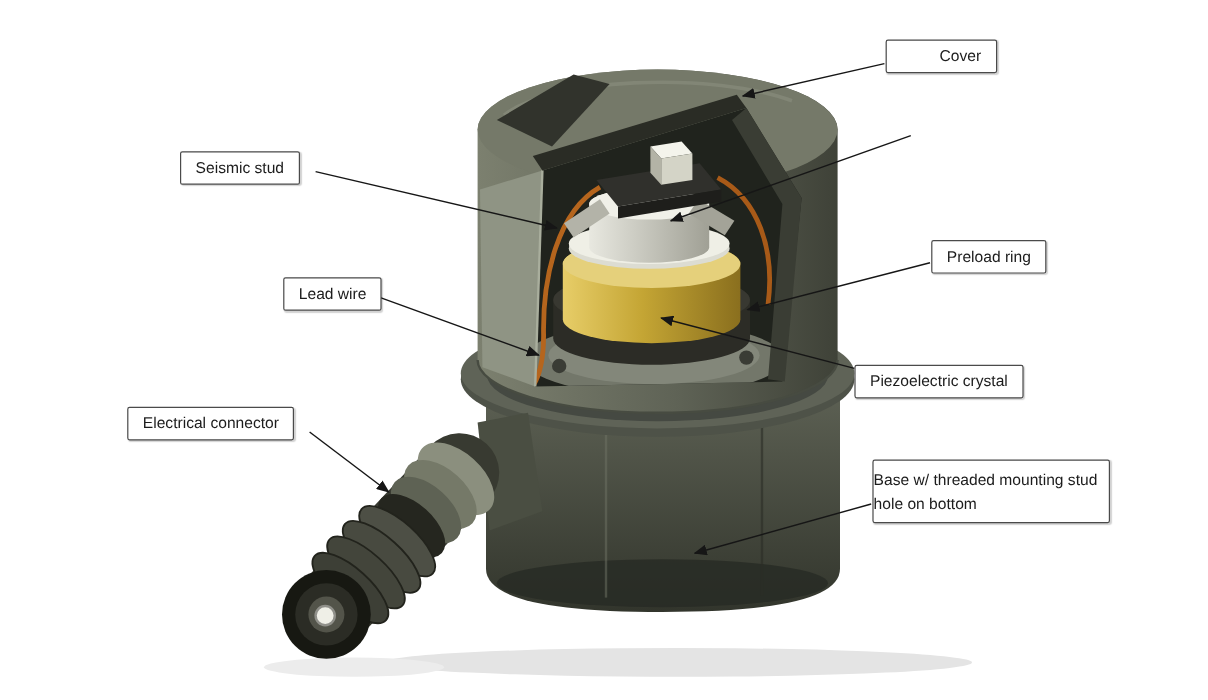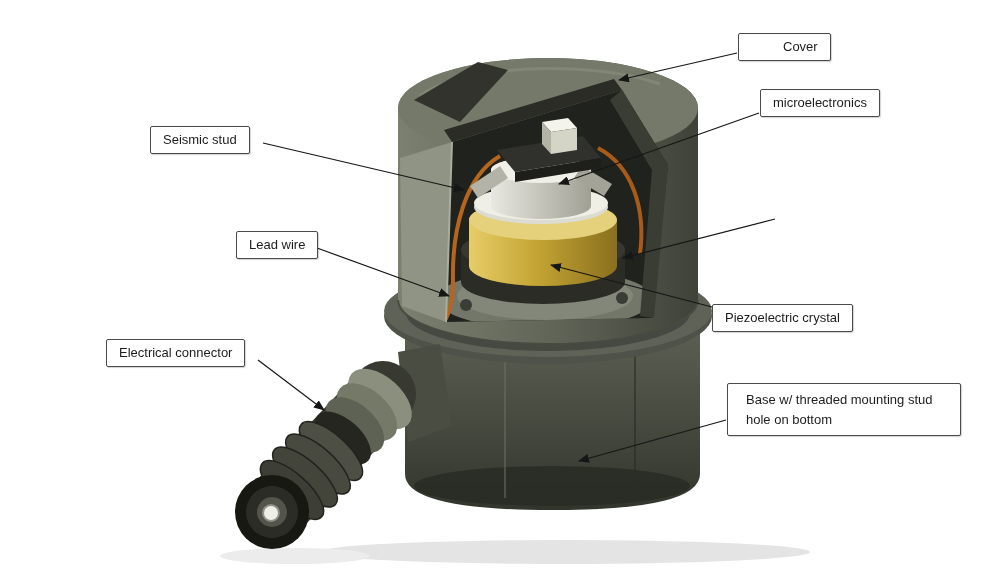--- a/index.html
+++ b/index.html
@@ -9,21 +9,21 @@
   }
   .stage > svg{position:absolute;left:0;top:0;}
   .label{
     position:absolute;background:#ffffff;
     border:1px solid var(--label-border,#4a4a4a);
     border-radius:2px;padding:5px 12px;
     font-size:13px;color:#1c1c1c;line-height:1.2;
     white-space:nowrap;text-align:center;
     box-shadow:1px 1px 1px rgba(0,0,0,.18);
   }
-  .label.multiline{white-space:normal;text-align:left;width:196px;line-height:1.5;padding:6px 18px;}
+  .label.multiline{white-space:normal;text-align:left;width:196px;line-height:1.5;padding:6px 0;}
   #lbl-cover{left:738px;top:33px;padding-left:44px;}
   #lbl-micro{left:760px;top:89px;}
   #lbl-seismic{left:150px;top:126px;}
   #lbl-preload{left:776px;top:200px;}
   #lbl-lead{left:236px;top:231px;}
   #lbl-piezo{left:712px;top:304px;text-align:right;}
   #lbl-elec{left:106px;top:339px;}
   #lbl-base{left:727px;top:383px;}
 </style>
 </head>
@@ -154,20 +154,20 @@
       <line x1="263" y1="143" x2="464" y2="190" marker-end="url(#arrowhead)"></line>
       <line x1="775" y1="219" x2="623" y2="258" marker-end="url(#arrowhead)"></line>
       <line x1="317" y1="248" x2="449" y2="296" marker-end="url(#arrowhead)"></line>
       <line x1="712" y1="307" x2="551" y2="265" marker-end="url(#arrowhead)"></line>
       <line x1="258" y1="360" x2="324" y2="410" marker-end="url(#arrowhead)"></line>
       <line x1="726" y1="420" x2="579" y2="461" marker-end="url(#arrowhead)"></line>
     </g>
   </svg>
 
   <div id="lbl-cover" class="label">Cover</div>
-  <div id="lbl-micro" class="label">microelectronics</div>
   <div id="lbl-seismic" class="label">Seismic stud</div>
+  <div id="lbl-preload" class="label">Preload ring</div>
   <div id="lbl-lead" class="label">Lead wire</div>
   <div id="lbl-piezo" class="label">Piezoelectric crystal</div>
   <div id="lbl-elec" class="label">Electrical connector</div>
   <div id="lbl-base" class="label multiline">Base w/ threaded mounting stud hole on bottom</div>
 
 </div>
 
 </body></html>

